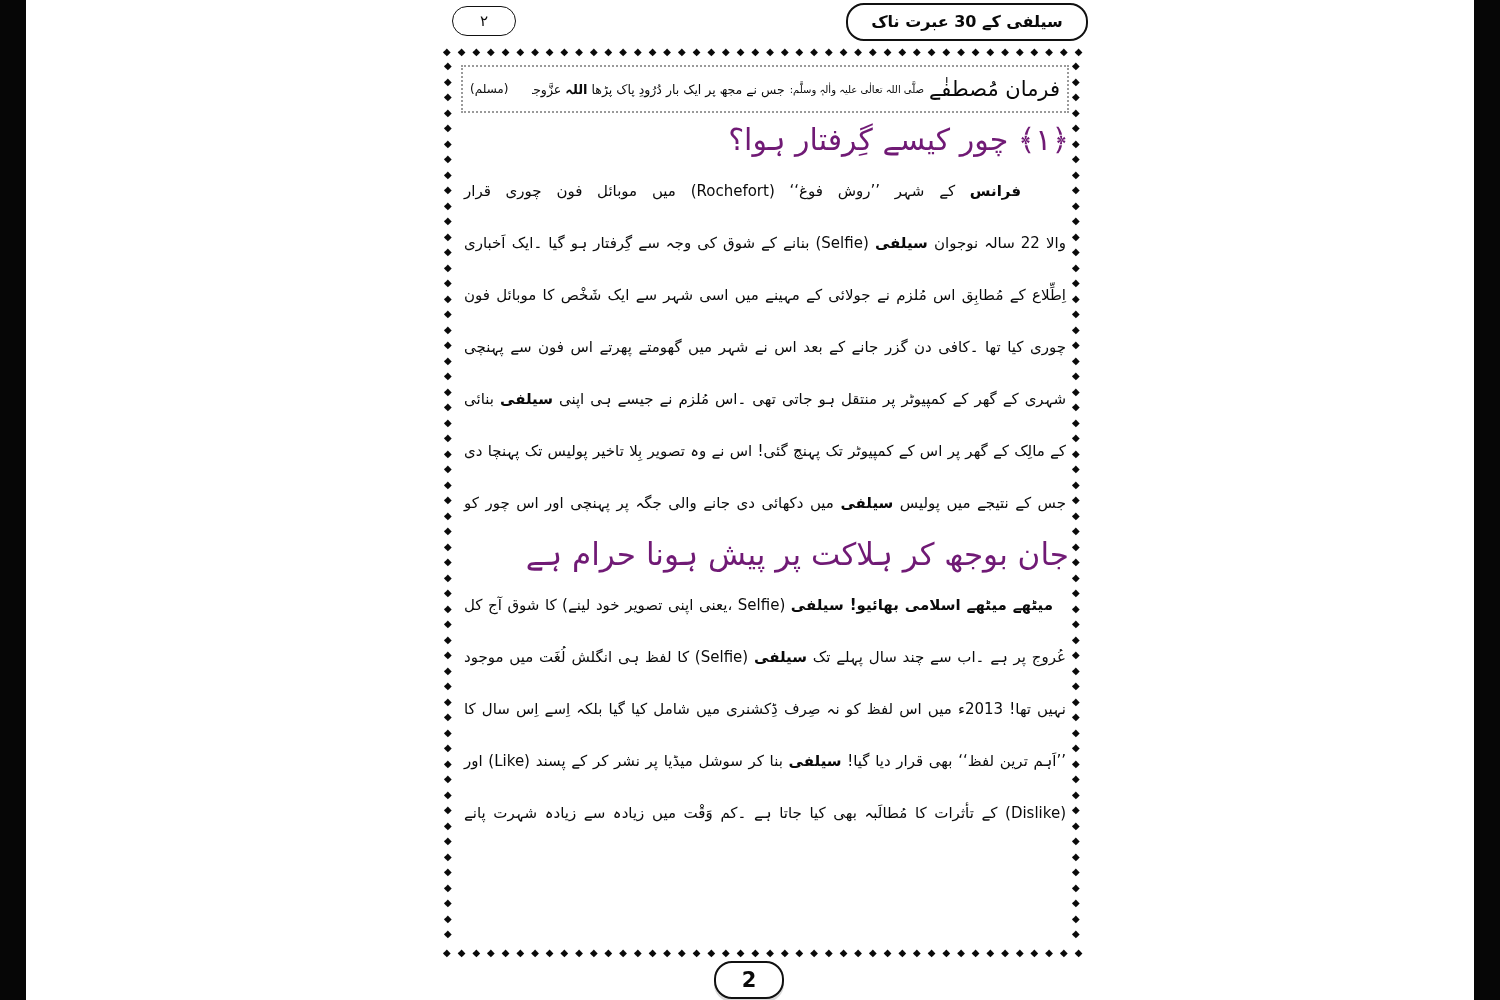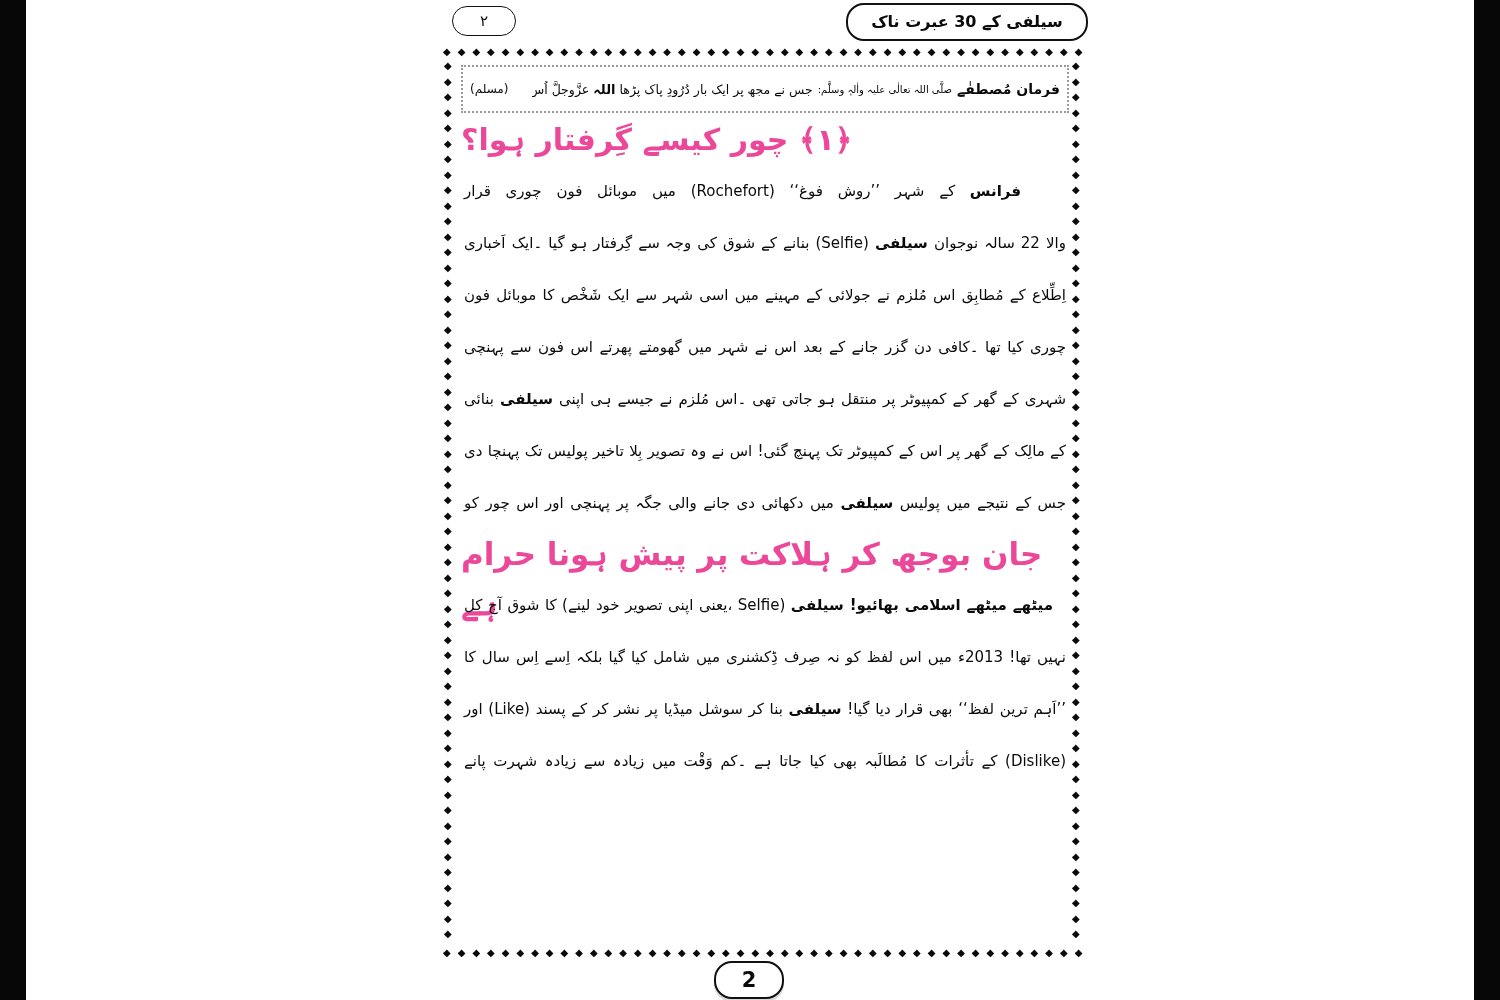--- a/index.html
+++ b/index.html
@@ -28,28 +28,28 @@
   .d-v{top:14px;height:888px;width:14px;font-size:10px;line-height:15.5px;word-break:break-all;letter-spacing:normal;}
   #d-left{left:1px;}
   #d-right{right:1px;}
 
   .content{position:absolute;left:18px;top:16px;width:608px;height:884px;}
 
   
   .hadith{margin-top:5px;height:44px;border:2px dotted #9a9a9a;display:flex;align-items:center;
           justify-content:space-between;direction:rtl;padding:0 7px;overflow:hidden;}
   .h-main{display:flex;align-items:center;gap:5px;white-space:nowrap;overflow:hidden;}
-  .callig{font-weight:bold;font-size:14px;}
+  .callig{font-weight:normal;font-size:21px;}
   .honor{font-size:10px;}
   .hbody{font-size:12.5px;}
   .allah{font-weight:bold;font-size:13px;}
   .src{font-size:12px;margin-right:24px;white-space:nowrap;}
 
   
-  .sec-heading{direction:rtl;text-align:left;font-weight:bold;color:#ec4899;}
+  .sec-heading{direction:rtl;text-align:right;font-weight:normal;color:#701a75;}
   #heading1{font-size:30px;height:50px;line-height:50px;margin-top:2px;}
   #heading2{font-size:31px;height:50px;line-height:50px;}
 
   
   .lines{direction:rtl;}
   .line{height:52px;line-height:52px;font-size:15px;overflow:hidden;
         text-align:justify;text-align-last:justify;padding:0 3px;}
   .line .bold{font-weight:bold;}
   #sec1-lines .line:first-child{padding-right:48px;}
   #sec2-lines .line:first-child{padding-right:16px;}
@@ -96,20 +96,21 @@
         <div class="line"><span>اِطِّلاع کے مُطابِق اس مُلزم نے جولائی کے مہینے میں اسی شہر سے ایک شَخْص کا موبائل فون</span></div>
         <div class="line"><span>چوری کیا تھا ۔کافی دن گزر جانے کے بعد اس نے شہر میں گھومتے پھرتے اس فون سے پہنچی</span></div>
         <div class="line"><span>شہری کے گھر کے کمپیوٹر پر منتقل ہو جاتی تھی ۔اس مُلزم نے جیسے ہی اپنی </span><span class="bold">سیلفی</span><span> بنائی ،وہ فوراً فون</span></div>
         <div class="line"><span>کے مالِک کے گھر پر اس کے کمپیوٹر تک پہنچ گئی! اس نے وہ تصویر بِلا تاخیر پولیس تک پہنچا دی</span></div>
         <div class="line"><span>جس کے نتیجے میں پولیس </span><span class="bold">سیلفی</span><span> میں دکھائی دی جانے والی جگہ پر پہنچی اور اس چور کو گِرفتار کر لیا ۔</span></div>
       </div>
 
     <div class="sec-heading" id="heading2">جان بوجھ کر ہلاکت پر پیش ہونا حرام ہے</div>
     <div class="lines" id="sec2-lines">
         <div class="line"><span class="bold">میٹھے میٹھے اسلامی بھائیو! سیلفی</span><span> (Selfie ،یعنی اپنی تصویر خود لینے) کا شوق آج کل</span></div>
+        <div class="line"><span>عُروج پر ہے ۔اب سے چند سال پہلے تک </span><span class="bold">سیلفی</span><span> (Selfie) کا لفظ ہی انگلش لُغَت میں موجود</span></div>
         <div class="line"><span>نہیں تھا! 2013ء میں اس لفظ کو نہ صِرف ڈِکشنری میں شامل کیا گیا بلکہ اِسے اِس سال کا</span></div>
         <div class="line"><span>’’اَہم ترین لفظ‘‘ بھی قرار دیا گیا! </span><span class="bold">سیلفی</span><span> بنا کر سوشل میڈیا پر نشر کر کے پسند (Like) اور ناپسند</span></div>
         <div class="line"><span>(Dislike) کے تأثرات کا مُطالَبہ بھی کیا جاتا ہے ۔کم وَقْت میں زیادہ سے زیادہ شہرت پانے</span></div>
       </div>
 
   </div>
 </div>
 
 <div class="pill" id="pill-page-bottom">
   <span>2</span>

